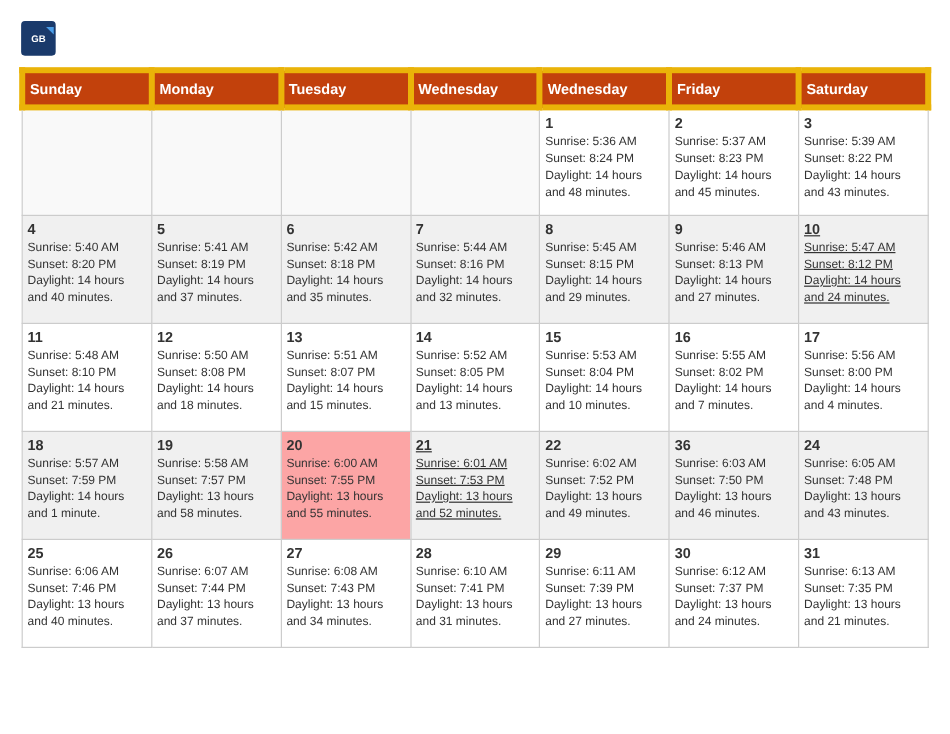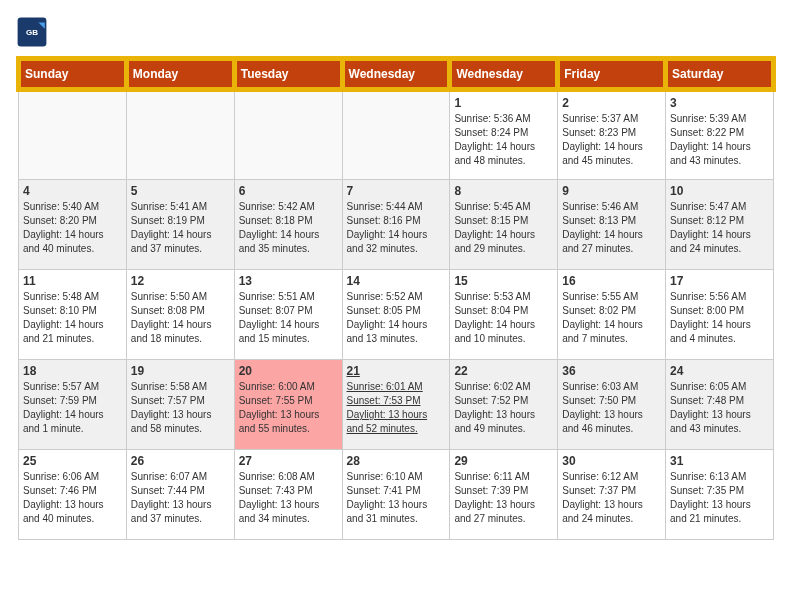--- a/index.html
+++ b/index.html
@@ -146,21 +146,21 @@
 <div class="day-info">Sunrise: 5:44 AM<br>Sunset: 8:16 PM<br>Daylight: 14 hours and 32 minutes.</div>
         </td>
         <td style="background: rgb(240, 240, 240);">
           <div class="day-number">8</div>
 <div class="day-info">Sunrise: 5:45 AM<br>Sunset: 8:15 PM<br>Daylight: 14 hours and 29 minutes.</div>
         </td>
         <td style="background: rgb(240, 240, 240);">
           <div class="day-number">9</div>
 <div class="day-info">Sunrise: 5:46 AM<br>Sunset: 8:13 PM<br>Daylight: 14 hours and 27 minutes.</div>
         </td>
-        <td style="background: rgb(240, 240, 240);">
+        <td style="background: rgb(240, 240, 240); text-decoration: underline;">
           <div class="day-number">10</div>
 <div class="day-info">Sunrise: 5:47 AM<br>Sunset: 8:12 PM<br>Daylight: 14 hours and 24 minutes.</div>
         </td>
       </tr>
       <tr>
         <td>
           <div class="day-number">11</div>
 <div class="day-info">Sunrise: 5:48 AM<br>Sunset: 8:10 PM<br>Daylight: 14 hours and 21 minutes.</div>
         </td>
         <td>

